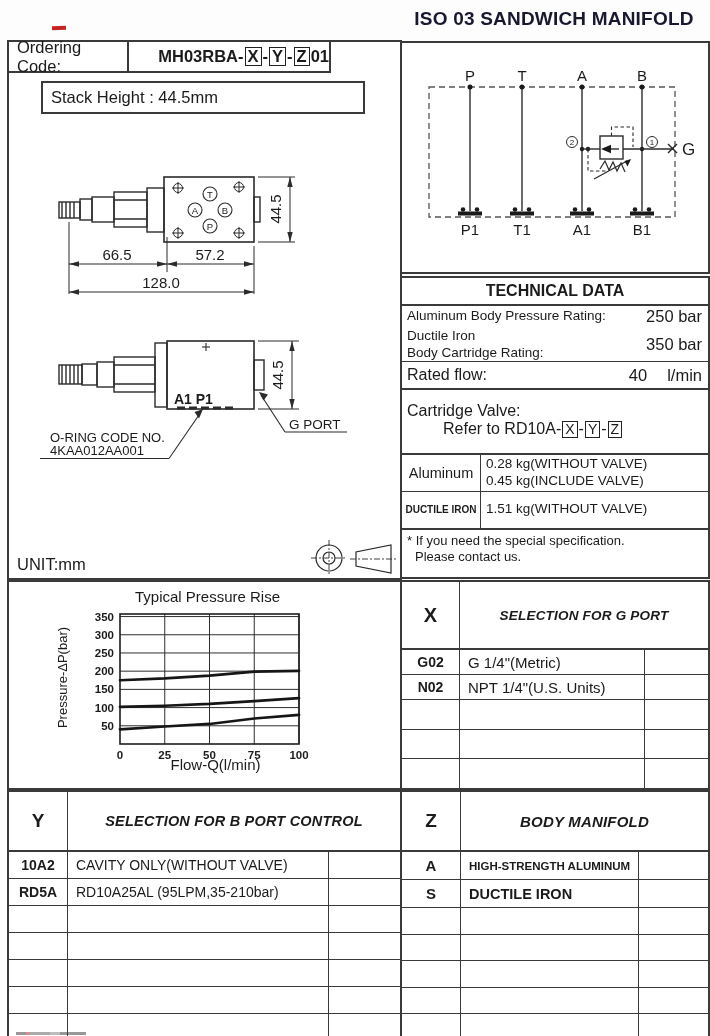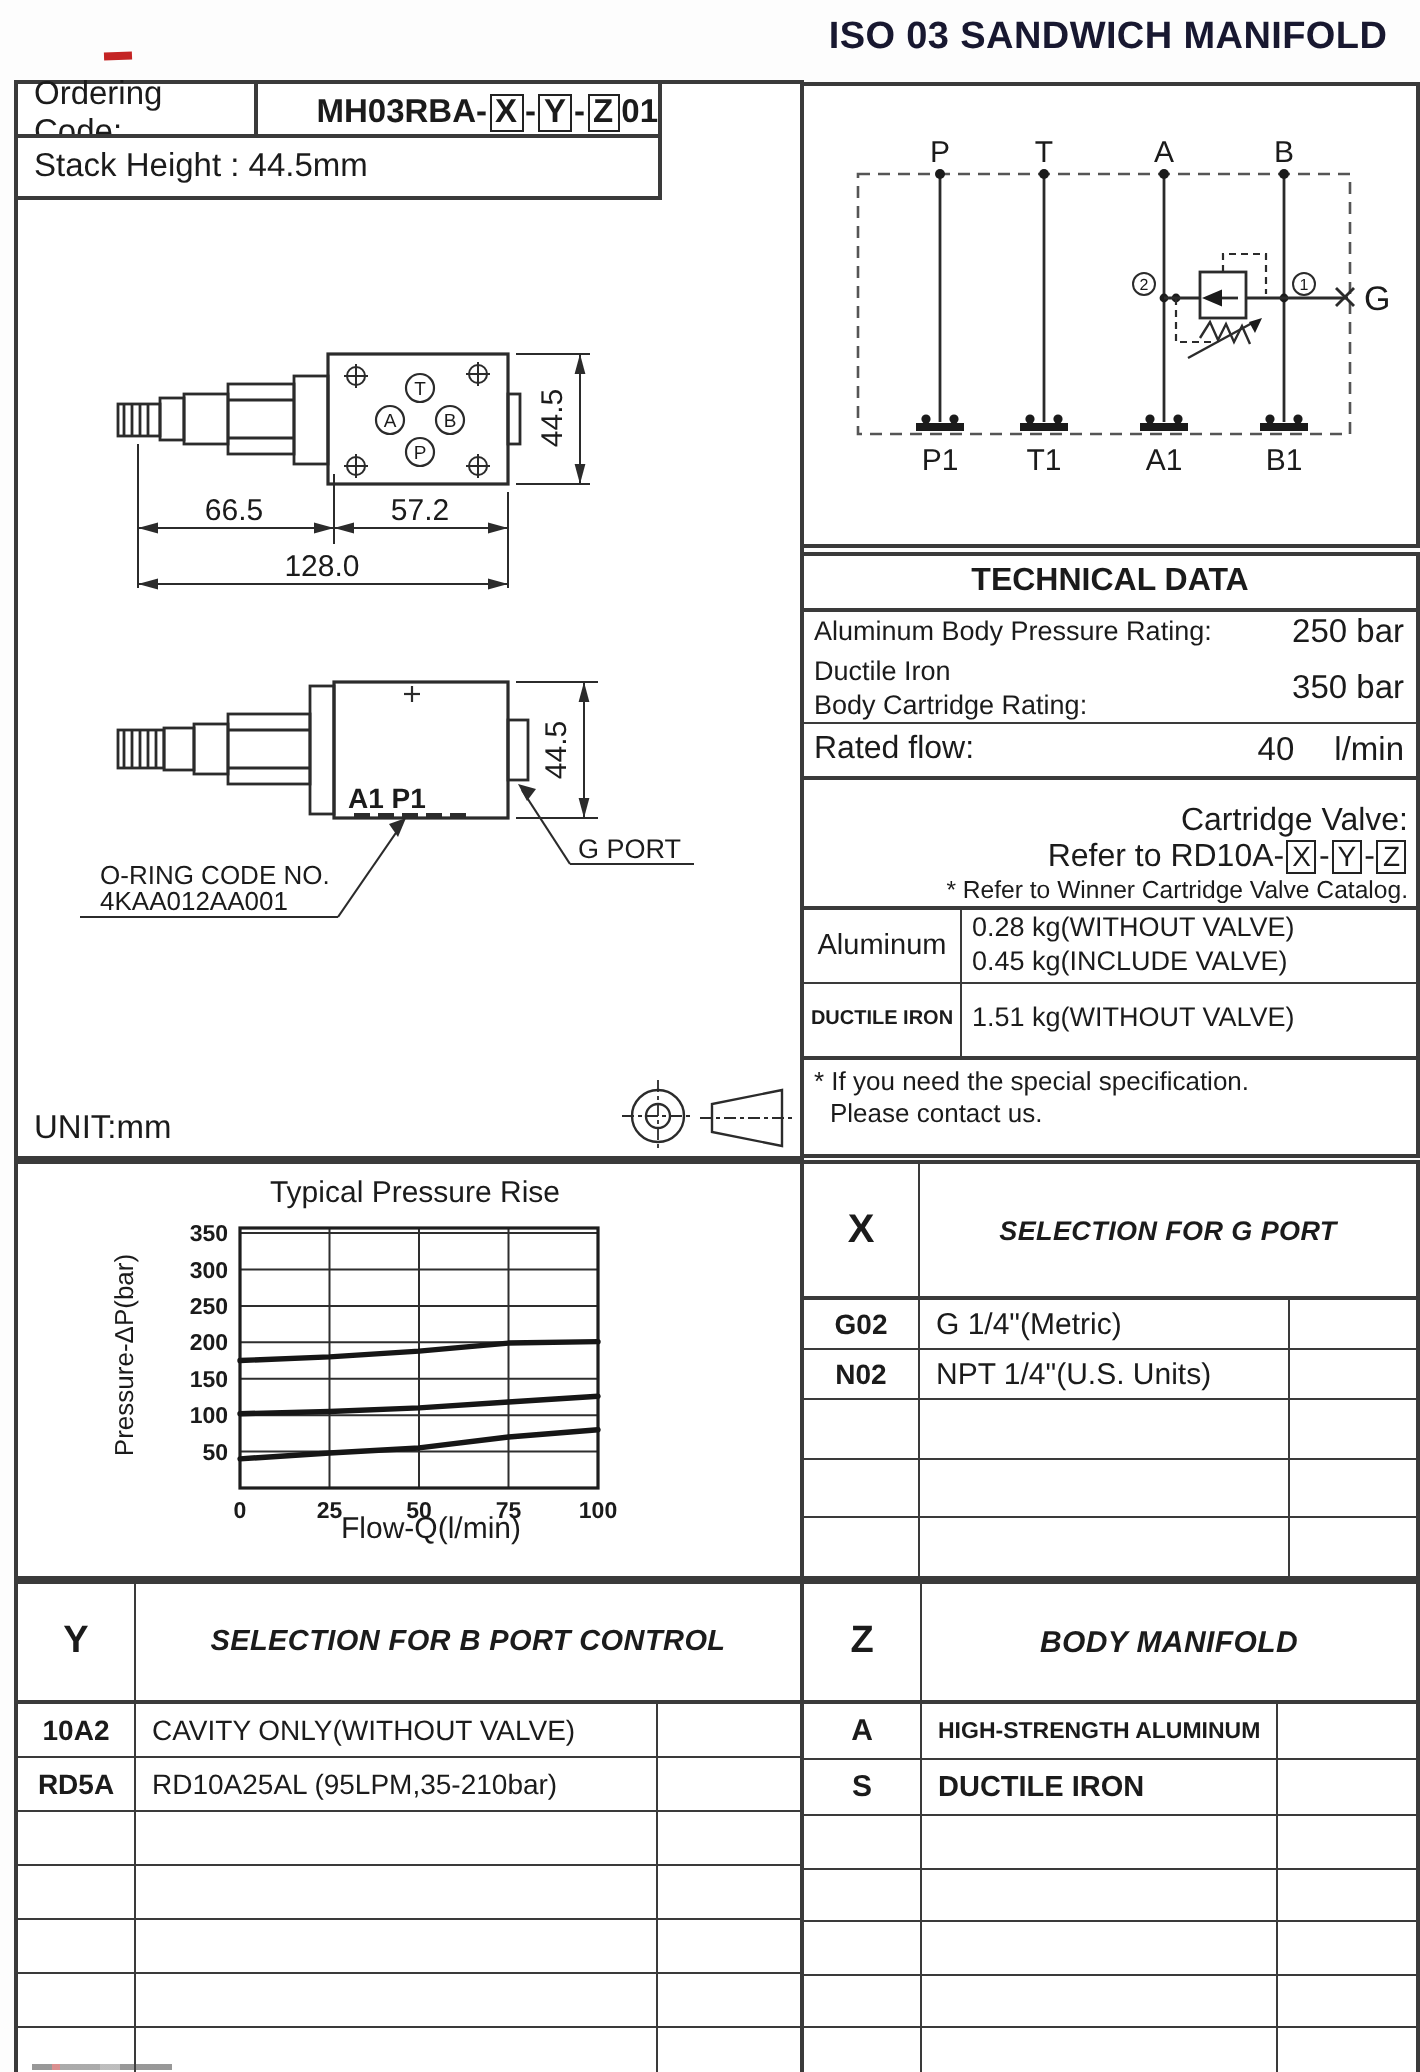--- a/index.html
+++ b/index.html
@@ -15,21 +15,21 @@
     position:absolute;left:400px;top:4px;width:308px;height:30px;
     font-size:19px;font-weight:bold;color:#181830;text-align:center;line-height:30px;
     letter-spacing:.2px;white-space:nowrap;
   }
   #logo-dash{position:absolute;left:52px;top:26px;width:14px;height:4px;background:#c42424;transform:rotate(-2deg);}
 
   
   #left-panel{left:7px;top:40px;width:391px;height:536px;}
   #ordering-row,#stack-row{position:absolute;left:-2px;display:flex;background:#fff;border:2px solid #3a3a3a;gap:23px;}
   #ordering-row{top:-2px;width:320px;height:29px;}
-  #stack-row{top:25px;width:320px;height:29px;}
+  #stack-row{top:39px;width:320px;height:29px;margin-left:34px;}
   #ordering-label{width:148px;border-right:2px solid #3a3a3a;font-size:16.5px;display:flex;align-items:center;padding-left:8px;}
   #ordering-code{flex:1;display:flex;align-items:center;padding-left:6px;font-size:16.5px;font-weight:bold;white-space:nowrap;}
   #stack-row .txt{font-size:16.5px;display:flex;align-items:center;padding-left:8px;}
   .lbox{display:inline-block;border:1.5px solid #222;padding:0 2px;line-height:1.02;margin:0 1px;}
   #unit-label{position:absolute;left:8px;bottom:4px;font-size:16.5px;}
   #left-drawing{position:absolute;left:0;top:0;width:387px;height:532px;}
 
   
   #schematic-panel{left:400px;top:41px;width:306px;height:229px;}
 
@@ -37,21 +37,21 @@
   #tech-panel{left:400px;top:276px;width:306px;height:299px;display:flex;flex-direction:column;}
   .td-header{height:27px;border-bottom:2px solid #3a3a3a;text-align:center;font-weight:bold;font-size:16px;line-height:26px;}
   .td-row{display:flex;align-items:center;padding:0 6px 0 5px;}
   .td-label{font-size:13.5px;line-height:1.25;}
   .td-spacer{flex:1;}
   .td-value{font-size:16.5px;white-space:nowrap;}
   #td-r1{height:25px;}
   #td-r2{height:39px;border-bottom:1.5px solid #3a3a3a;}
   #td-r3{height:30px;border-bottom:2px solid #3a3a3a;}
   #td-r3 .td-label{font-size:16px;}
-  #td-cart{height:58px;border-bottom:2px solid #3a3a3a;padding:12px 4px 0 5px;text-align:right;}
+  #td-cart{height:58px;border-bottom:2px solid #3a3a3a;padding:12px 4px 0 5px;}
   #td-cart .l1{font-size:16px;}
   #td-cart .l2{font-size:16px;padding-left:36px;white-space:nowrap;}
   #td-cart .l2 .lbox{font-size:14px;}
   #td-cart .note{font-size:12.3px;padding-left:4px;}
   #td-weights{border-bottom:2px solid #3a3a3a;}
   .w-row{display:flex;height:36px;border-bottom:1.5px solid #3a3a3a;}
   .w-row:last-child{border-bottom:none;}
   .w-mat{width:78px;border-right:1.5px solid #3a3a3a;display:flex;align-items:center;justify-content:center;text-align:center;}
   .w-mat.big{font-size:14.5px;}
   .w-mat.small{font-size:10px;font-weight:bold;}
@@ -361,21 +361,20 @@
   <div class="td-row" id="td-r3">
     <span class="td-label">Rated flow:</span>
     <span class="td-spacer"></span>
     <span class="td-value">40</span>
     <span style="width:20px"></span>
     <span class="td-value">l/min</span>
   </div>
   <div id="td-cart">
     <div class="l1">Cartridge Valve:</div>
     <div class="l2"><span>Refer to RD10A-</span><span class="lbox">X</span><span>-</span><span class="lbox">Y</span><span>-</span><span class="lbox">Z</span></div>
-    <div class="note">* Refer to Winner Cartridge Valve Catalog.</div>
   </div>
   <div id="td-weights">
     <div class="w-row">
       <div class="w-mat big">Aluminum</div>
       <div class="w-vals">
           <span>0.28  kg(WITHOUT VALVE)</span>
           <span>0.45  kg(INCLUDE VALVE)</span>
         </div>
     </div>
     <div class="w-row">

